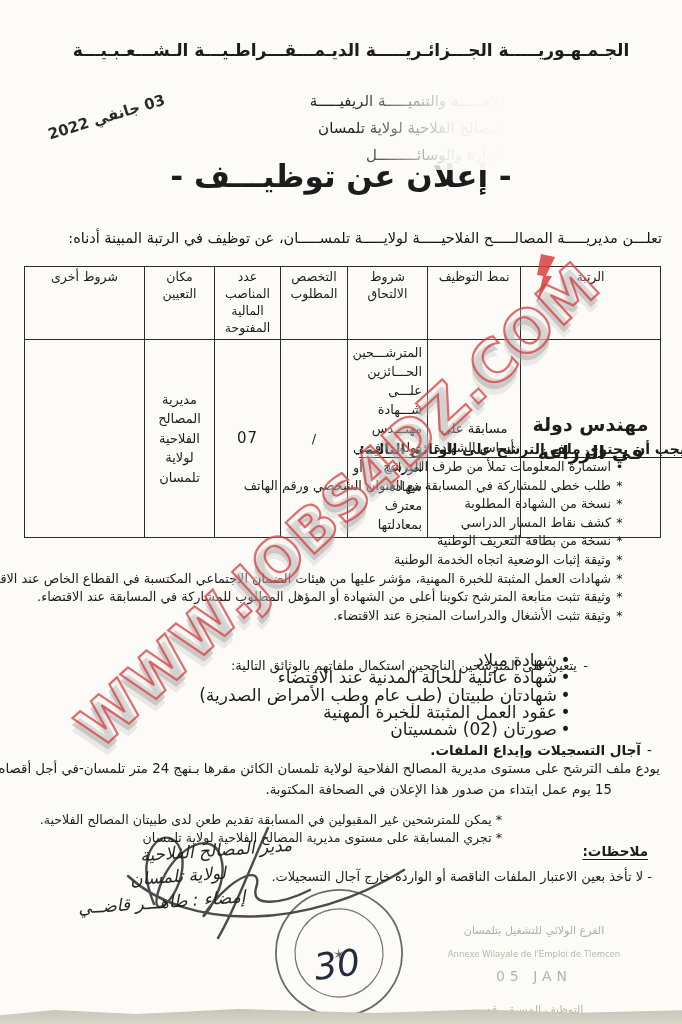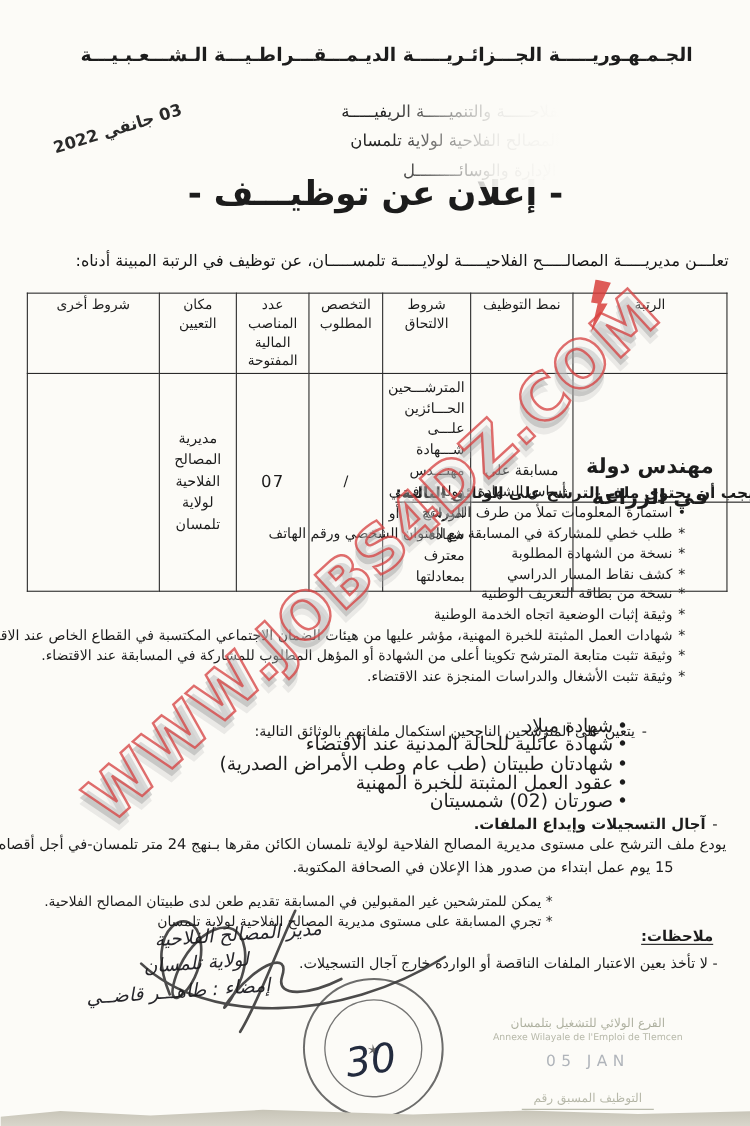--- a/index.html
+++ b/index.html
@@ -49,21 +49,21 @@
   .sig2{top:866px;left:130px;}
   .sig3{top:892px;left:78px;}
   .sigsvg{position:absolute;top:812px;left:58px;z-index:2;}
   .num30{top:944px;left:314px;font-size:36px;font-style:italic;color:#232b3e;transform:rotate(-8deg);z-index:3;}
 
   
   .sealsvg{position:absolute;top:878px;left:264px;z-index:2;transform:rotate(-8deg);}
   .receipt{position:absolute;top:924px;left:438px;width:192px;text-align:center;z-index:1;
            font-family:"DejaVu Sans",sans-serif;}
   .receipt .r1{font-size:11px;color:rgba(125,130,105,.6);}
-  .receipt .r2{font-size:8.5px;color:rgba(125,130,105,.55);margin-top:1px;}
+  .receipt .r2{font-size:8.5px;color:rgba(125,130,105,.55);margin-top:12px;}
   .receipt .r3{font-size:14px;letter-spacing:5px;color:rgba(100,110,125,.5);margin-top:9px;direction:ltr;}
   .receipt .r4{font-size:11px;color:rgba(125,130,105,.55);margin-top:19px;}
   .receipt .r-line{height:0;border-bottom:1.2px solid rgba(120,125,100,.5);width:120px;margin:3px auto 0;}
 
   
   .watermark{top:505px;left:338px;transform:translate(-50%,-50%) rotate(-42.5deg);
       font-size:58px;font-weight:bold;z-index:6;letter-spacing:1px;white-space:nowrap;
       color:rgba(238,238,238,.28);
       -webkit-text-stroke:2.2px rgba(214,62,62,.75);
       text-shadow:-5px 5px 0 rgba(160,160,160,.45),-9px 9px 0 rgba(185,185,185,.28);}

